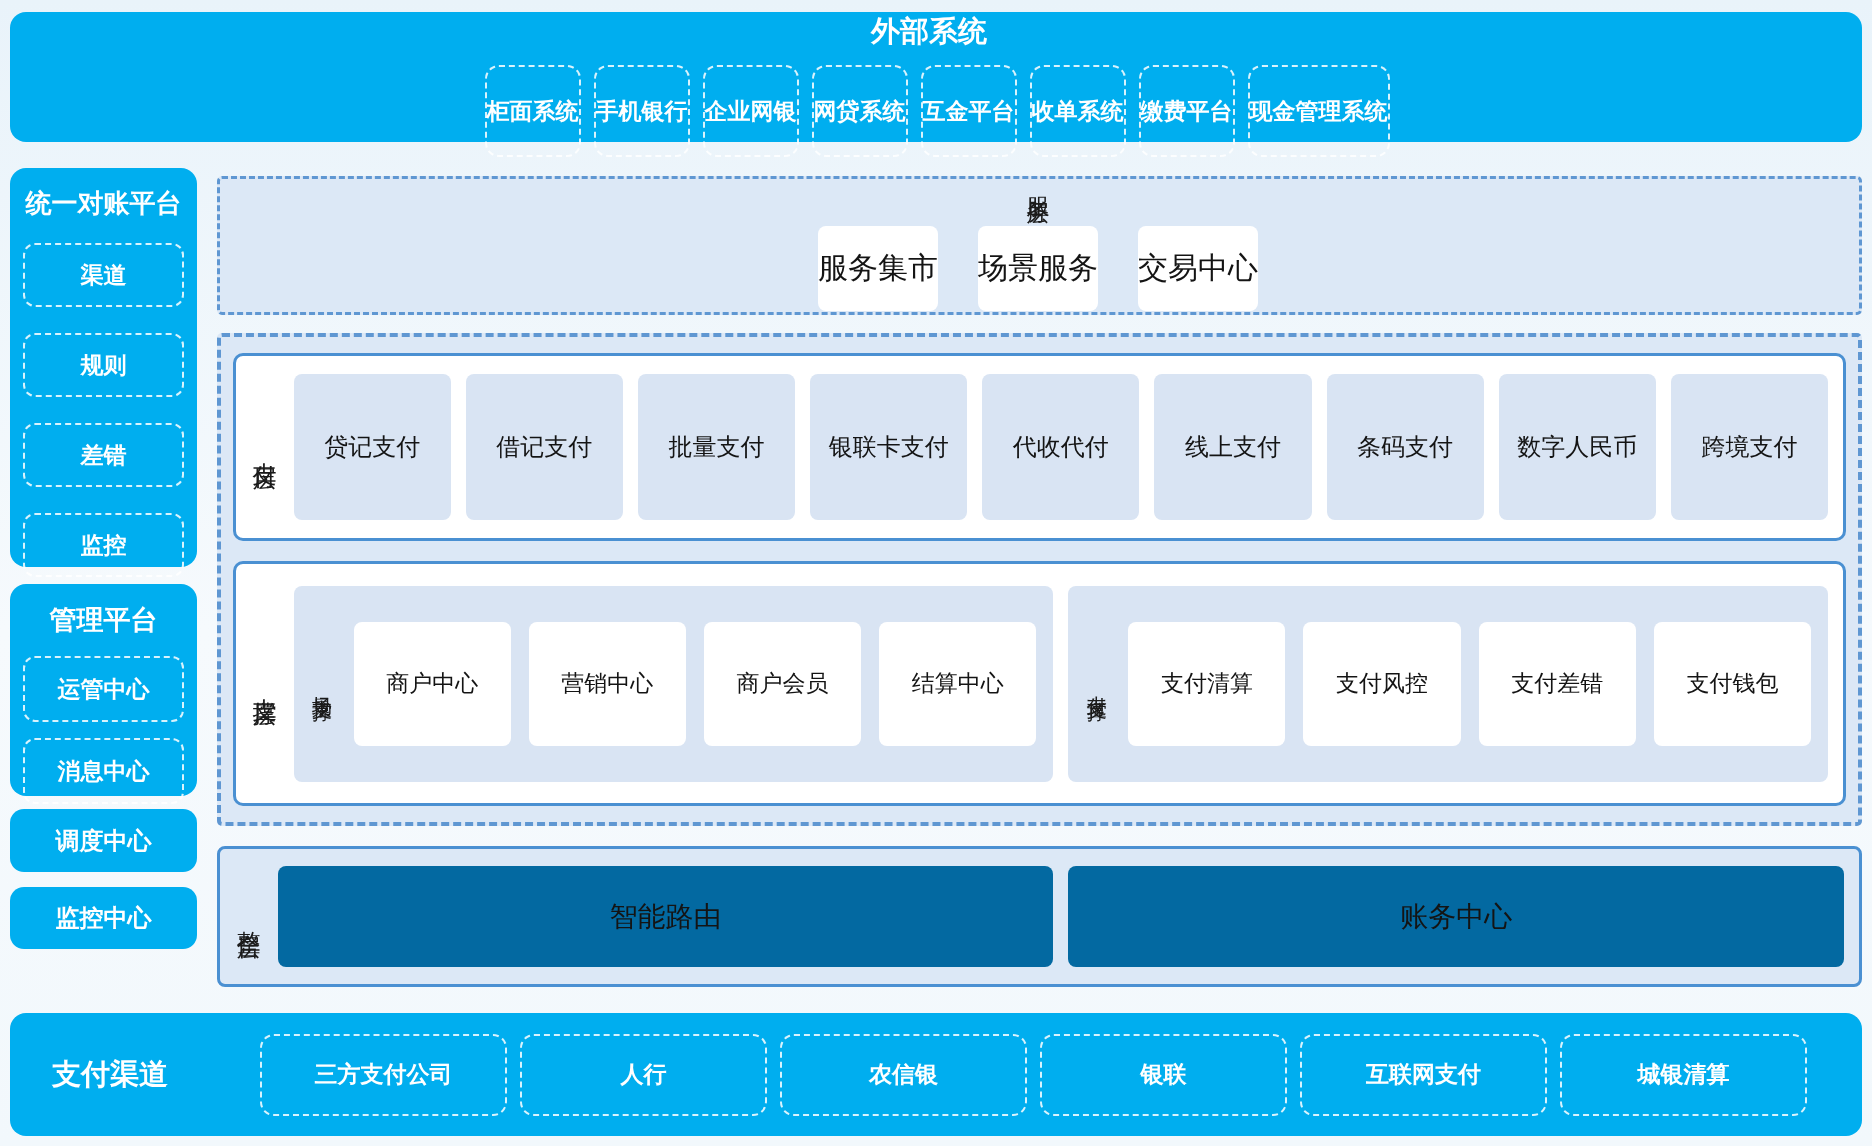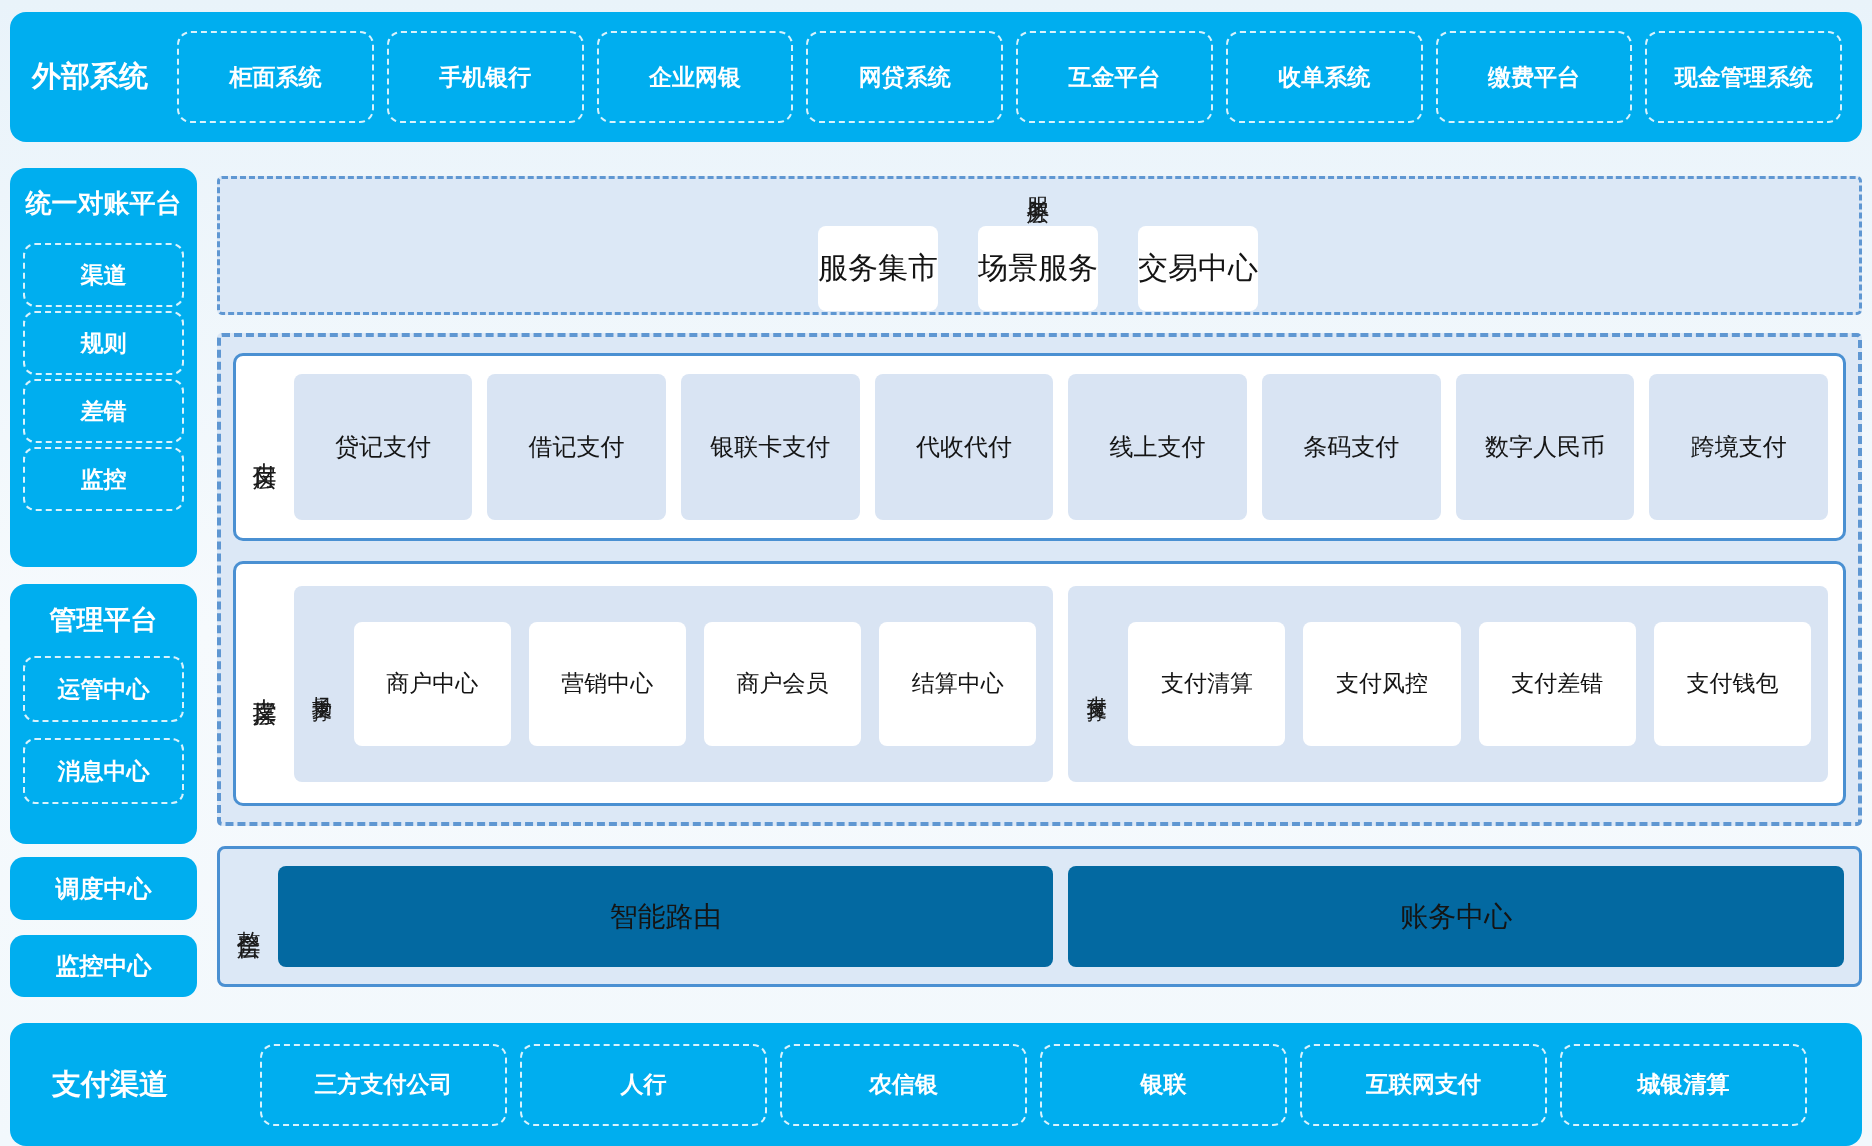--- a/index.html
+++ b/index.html
@@ -12,21 +12,21 @@
   }
   .page { width:1872px; height:1146px; padding:12px 10px 10px; }
 
   
   .bluebar {
     background:var(--brand);
     border-radius:16px;
     display:flex; align-items:center;
     color:#fff;
   }
-  .topbar { height:130px; padding:0 20px 0 22px; gap:13px; }
+  .topbar { height:130px; padding:0 20px 0 22px; gap:13px;flex-direction:column; }
   .bar-label { font-size:29px; font-weight:700; white-space:nowrap; flex:none; }
   .topbar .bar-label { width:132px; }
   .bar-items { flex:1; display:flex; gap:13px; align-items:center; height:100%; }
   .bar-item {
     flex:1; height:92px;
     border:2px dashed rgba(255,255,255,.85);
     border-radius:14px;
     display:flex; align-items:center; justify-content:center;
     font-size:23px; font-weight:600; color:#fff; white-space:nowrap;
   }
@@ -40,23 +40,23 @@
   .middle { display:flex; gap:20px; margin-top:26px; }
 
   .sidebar { width:187px; flex:none; }
   .side-panel {
     background:var(--brand); border-radius:16px; color:#fff;
     padding:18px 13px; 
   }
   .side-panel .panel-title { text-align:center; font-weight:700; margin-bottom:22px; white-space:nowrap; }
   .panel-recon { height:399px; }
   .panel-recon .panel-title { font-size:26px; }
-  .panel-mgmt { height:260px; margin-top:17px; }
+  .panel-mgmt { height:212px; margin-top:17px; }
   .panel-mgmt .panel-title { font-size:27px; margin-bottom:18px; }
-  .side-items { display:flex; flex-direction:column; gap:4px; }
+  .side-items { display:flex; flex-direction:column; gap:26px; }
   .panel-mgmt .side-items { gap:16px; }
   .side-item {
     height:64px; border:2px dashed rgba(255,255,255,.85); border-radius:12px;
     display:flex; align-items:center; justify-content:center;
     font-size:23px; font-weight:600;
   }
   .panel-mgmt .side-item { height:66px; }
   .side-block {
     background:var(--brand); border-radius:14px; color:#fff;
     display:flex; align-items:center; justify-content:center;
@@ -206,20 +206,21 @@
       <div class="dashed-wrap">
 
         <div class="solid-box pay-layer">
           <div class="v-label">支付层</div>
           <div class="pay-items">
 
               <div class="pay-item">贷记支付</div>
 
               <div class="pay-item">借记支付</div>
 
+              <div class="pay-item">批量支付</div>
 
               <div class="pay-item">银联卡支付</div>
 
               <div class="pay-item">代收代付</div>
 
               <div class="pay-item">线上支付</div>
 
               <div class="pay-item">条码支付</div>
 
               <div class="pay-item">数字人民币</div>

